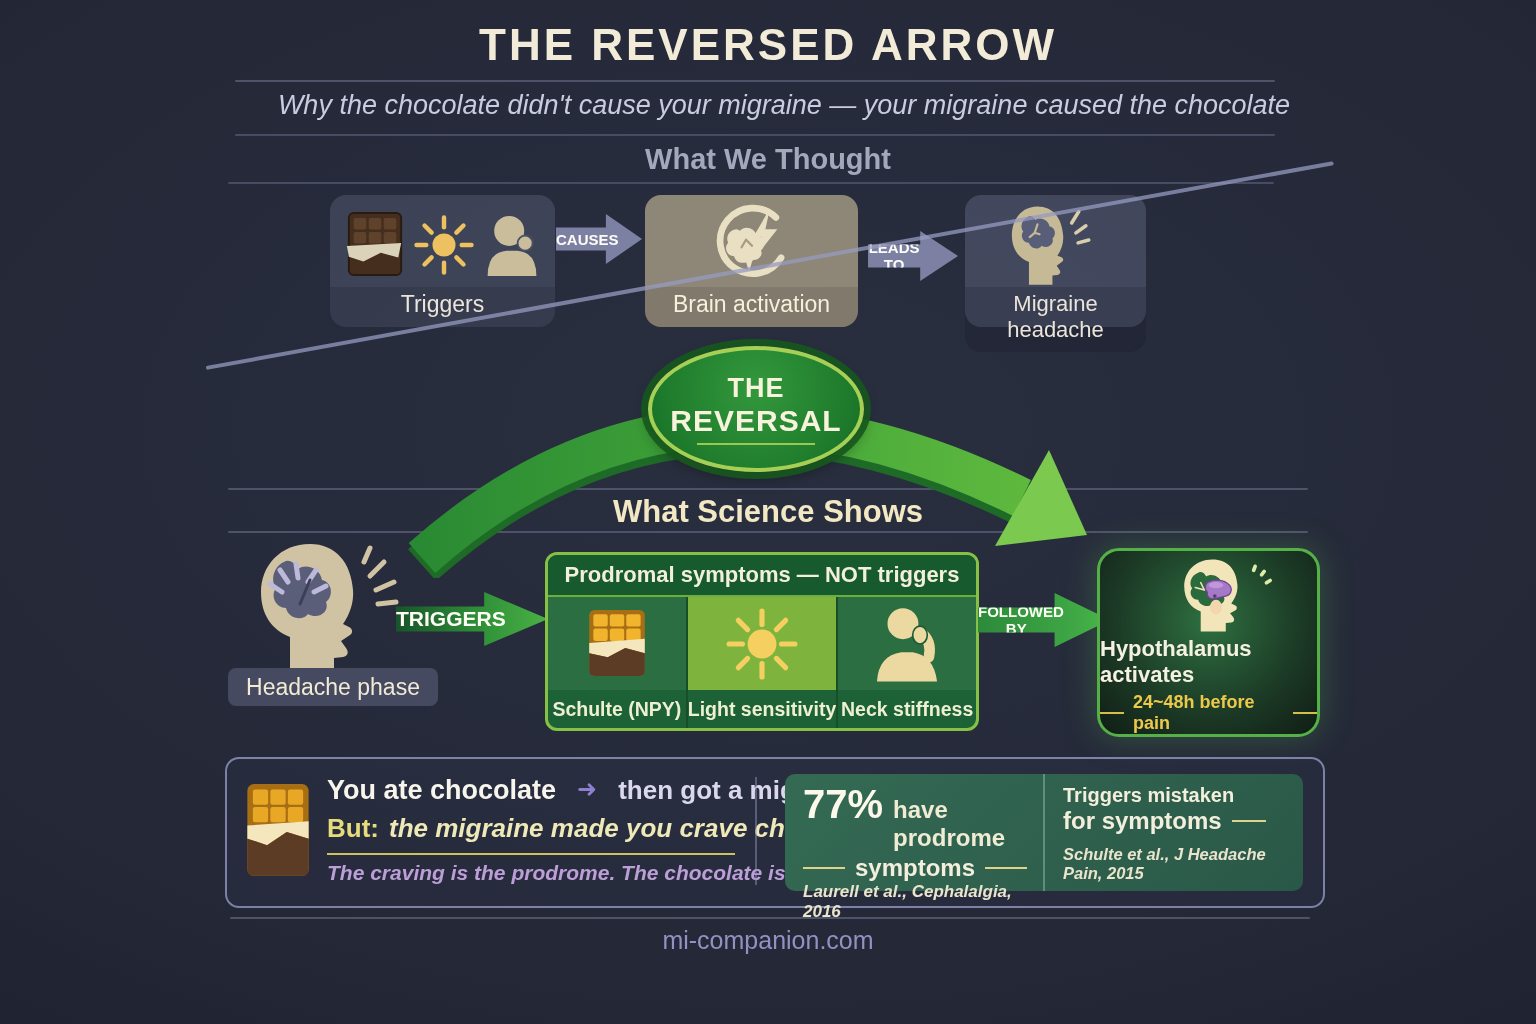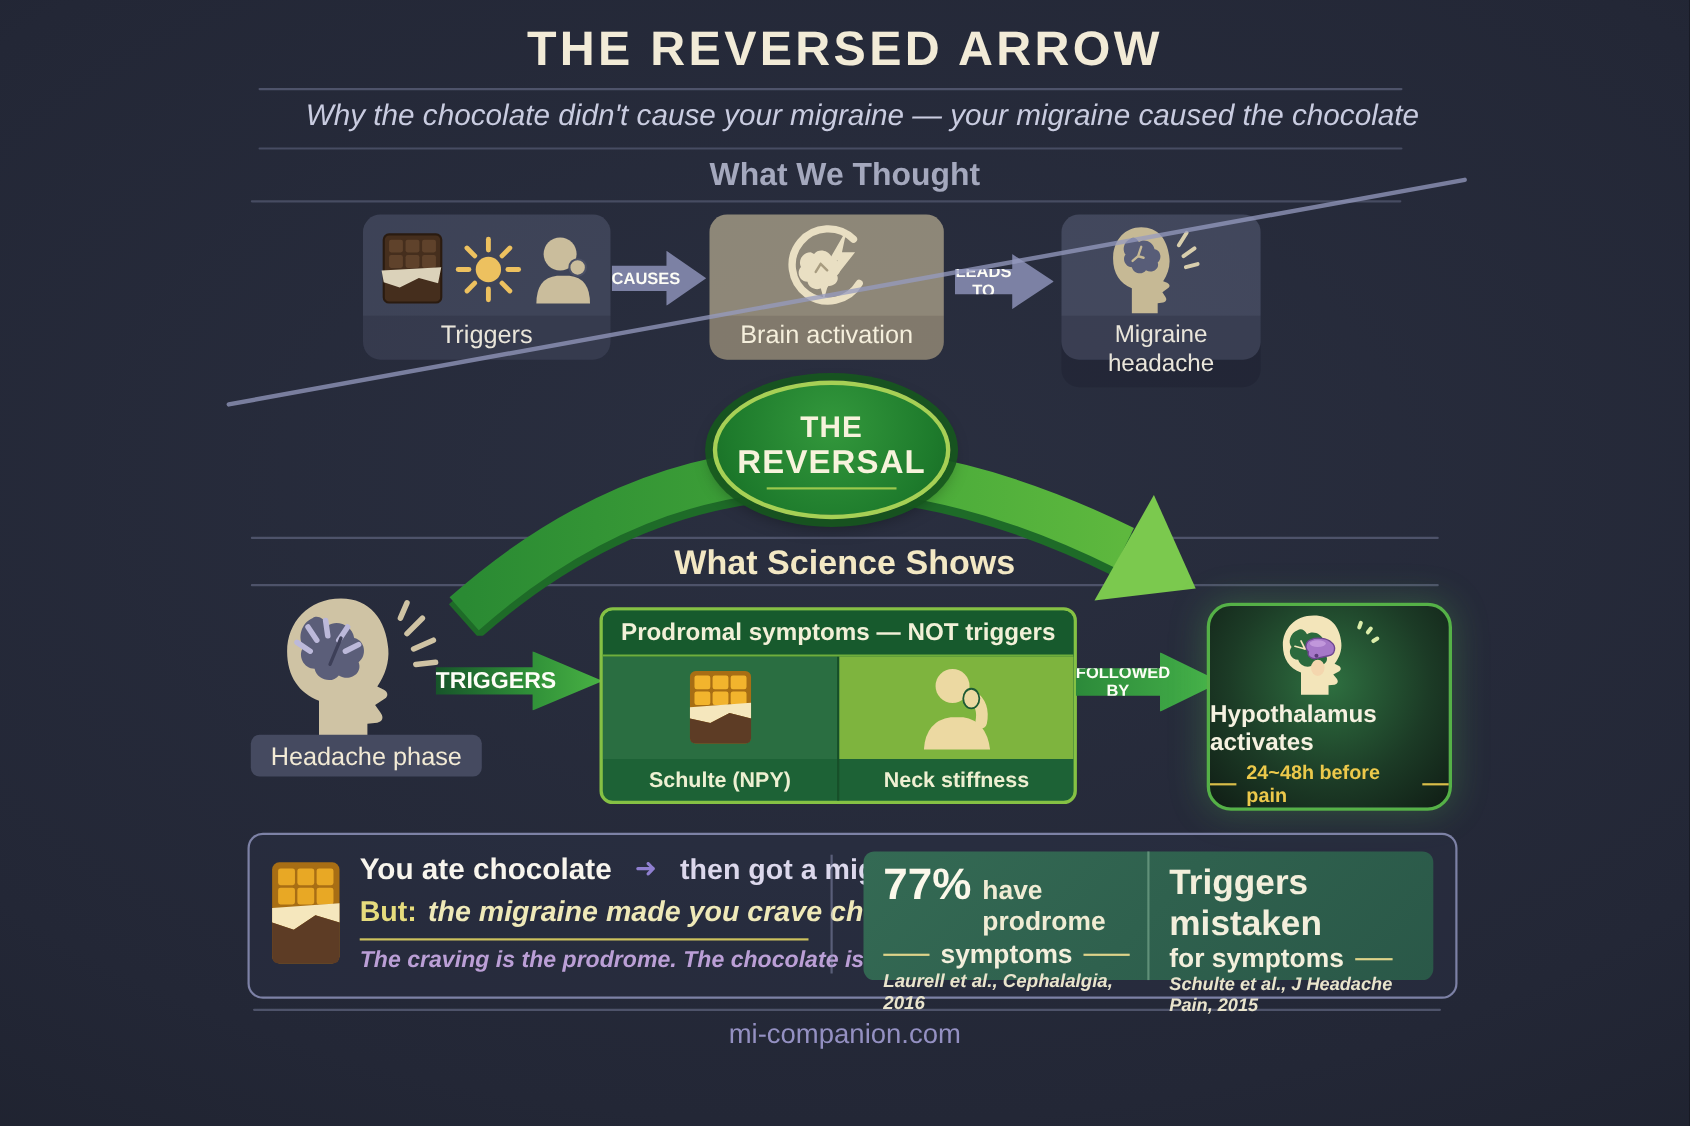--- a/index.html
+++ b/index.html
@@ -64,21 +64,21 @@
   .pcell:nth-child(1) .picon, .pcell:nth-child(3) .picon { background:#2a6e41; }
   .pcell:nth-child(2) .picon { background:#7eb43e; }
   .pcell .plabel { flex:1; display:flex; align-items:center; justify-content:center;
     font-size:19.5px; font-weight:bold; color:#eef0d2; white-space:nowrap; }
   .pcell + .pcell { border-left:2px solid #174f29; }
 
   .hypo { position:absolute; left:1097px; top:548px; width:217px; height:183px; border-radius:22px;
     border:3px solid #55b147; z-index:2;
     background:radial-gradient(circle at 50% 38%, #2e7040 0%, #1c3b26 58%, #101d15 100%);
     box-shadow:0 0 34px rgba(90,200,80,0.28);
-    display:flex; flex-direction:column; align-items:center; }
+    display:flex; flex-direction:column; align-items:flex-end; }
   .hypo-label { font-size:22px; font-weight:bold; color:#f5f1e0; margin-top:2px; }
   .hypo-sub { display:flex; align-items:center; gap:9px; margin-top:4px; }
   .hypo-sub .txt { font-size:18px; font-weight:bold; color:#ecc94b; }
   .hdash { width:26px; height:2px; background:#d9bd49; }
 
   
   .factbox { position:absolute; left:225px; top:757px; width:1096px; height:147px;
     border:2px solid rgba(141,146,184,0.85); border-radius:14px;
     background:rgba(46,51,71,0.38); z-index:2; }
   .fl1 { position:absolute; left:100px; top:16px; display:flex; align-items:flex-start; gap:21px; }
@@ -148,21 +148,21 @@
       </svg>
       <svg width="60" height="68" viewBox="0 0 64 70">
         <circle cx="29" cy="20" r="16" fill="#cabd9c"></circle>
         <circle cx="46" cy="33" r="8" fill="#cabd9c" stroke="#4b5065" stroke-width="2"></circle>
         <path d="M6 68 Q6 43 26 41 L38 41 Q58 43 58 68 Z" fill="#cabd9c"></path>
       </svg>
     </div>
     <div class="boxlabel">Triggers</div>
   </div>
 
-  <div class="harrow arr-lav" style="left:556px; top:228px; width:86px; height:50px;">
+  <div class="harrow arr-lav" style="left:556px; top:214px; width:86px; height:50px;">
     <span style="font-size:15px;">CAUSES</span>
   </div>
 
   <div class="rowbox bg-warm" style="left:645px; top:195px; width:213px; height:132px;">
     <div class="icons">
       <svg width="92" height="82" viewBox="0 0 120 110">
         <path d="M 92 18 A 44 44 0 1 0 99 72" stroke="#e9dfc3" stroke-width="9" fill="none" stroke-linecap="round"></path>
         <path d="M40 34 C30 34 24 44 28 52 C22 58 26 70 36 70 C38 80 52 82 58 74 C66 78 76 70 72 62 C80 56 76 42 66 42 C64 32 50 28 44 36 Z" fill="#e9dfc3"></path>
         <path d="M50 70 L56 92 L62 70 Z" fill="#e9dfc3"></path>
         <polygon points="84,6 62,44 73,44 56,82 94,34 78,34" fill="#e9dfc3"></polygon>
@@ -252,20 +252,38 @@
               <rect x="25" y="6" width="14" height="12" rx="2" fill="#f2b42d"></rect>
               <rect x="41" y="6" width="14" height="12" rx="2" fill="#f2b42d"></rect>
             <rect x="9" y="20" width="14" height="12" rx="2" fill="#f2b42d"></rect>
               <rect x="25" y="20" width="14" height="12" rx="2" fill="#f2b42d"></rect>
               <rect x="41" y="20" width="14" height="12" rx="2" fill="#f2b42d"></rect>
             <polygon points="5,34 59,30 59,44 40,39 23,48 5,44" fill="#f5e7bd"></polygon>
             <path d="M5 44 L23 48 L40 39 L59 44 L59 61 Q59 66 54 66 L10 66 Q5 66 5 61 Z" fill="#5d3c25"></path>
           </svg>
         </div>
         <div class="plabel">Schulte (NPY)</div>
+      </div>
+      <div class="pcell">
+        <div class="picon">
+          <svg width="72" height="72" viewBox="0 0 70 70">
+            <g stroke="#f5d060" stroke-width="5" stroke-linecap="round">
+              <line x1="35" y1="3" x2="35" y2="16"></line>
+                <line x1="35" y1="54" x2="35" y2="67"></line>
+              <line x1="3" y1="35" x2="16" y2="35"></line>
+                <line x1="54" y1="35" x2="67" y2="35"></line>
+              <line x1="12" y1="12" x2="21" y2="21"></line>
+                <line x1="49" y1="49" x2="58" y2="58"></line>
+              <line x1="58" y1="12" x2="49" y2="21"></line>
+                <line x1="12" y1="58" x2="21" y2="49"></line>
+            </g>
+            <circle cx="35" cy="35" r="14" fill="#f5d060"></circle>
+          </svg>
+        </div>
+        <div class="plabel">Light sensitivity</div>
       </div>
       <div class="pcell">
         <div class="picon">
           <svg width="82" height="78" viewBox="0 0 90 96">
             <circle cx="40" cy="23" r="19" fill="#ecd9a2"></circle>
             <path d="M8 94 Q10 62 38 58 L52 58 Q78 62 82 94 Z" fill="#ecd9a2"></path>
             <path d="M72 64 Q76 44 62 34" stroke="#ecd9a2" stroke-width="13" fill="none" stroke-linecap="round"></path>
             <ellipse cx="61" cy="37" rx="9" ry="11" fill="#ecd9a2" stroke="#1d5a34" stroke-width="2"></ellipse>
           </svg>
         </div>
@@ -333,21 +351,21 @@
           <span class="st">have prodrome</span>
         </div>
         <div class="srow2">
           <div class="sdash"></div>
           <span class="stb">symptoms</span>
           <div class="sdash"></div>
         </div>
         <div class="cite">Laurell et al., Cephalalgia, 2016</div>
       </div>
       <div class="scol">
-        <div class="stb" style="font-size:32px;">Triggers mistaken</div>
+        <div class="stb" style="font-size:20px;">Triggers mistaken</div>
         <div class="srow2" style="margin-top:0;">
           <span class="stb">for symptoms</span>
           <div class="sdash" style="width:34px;"></div>
         </div>
         <div class="cite" style="font-size:16.5px;">Schulte et al., J Headache Pain, 2015</div>
       </div>
     </div>
   </div>
 
   <div class="divider" style="left:230px; top:917px; width:1080px;"></div>

